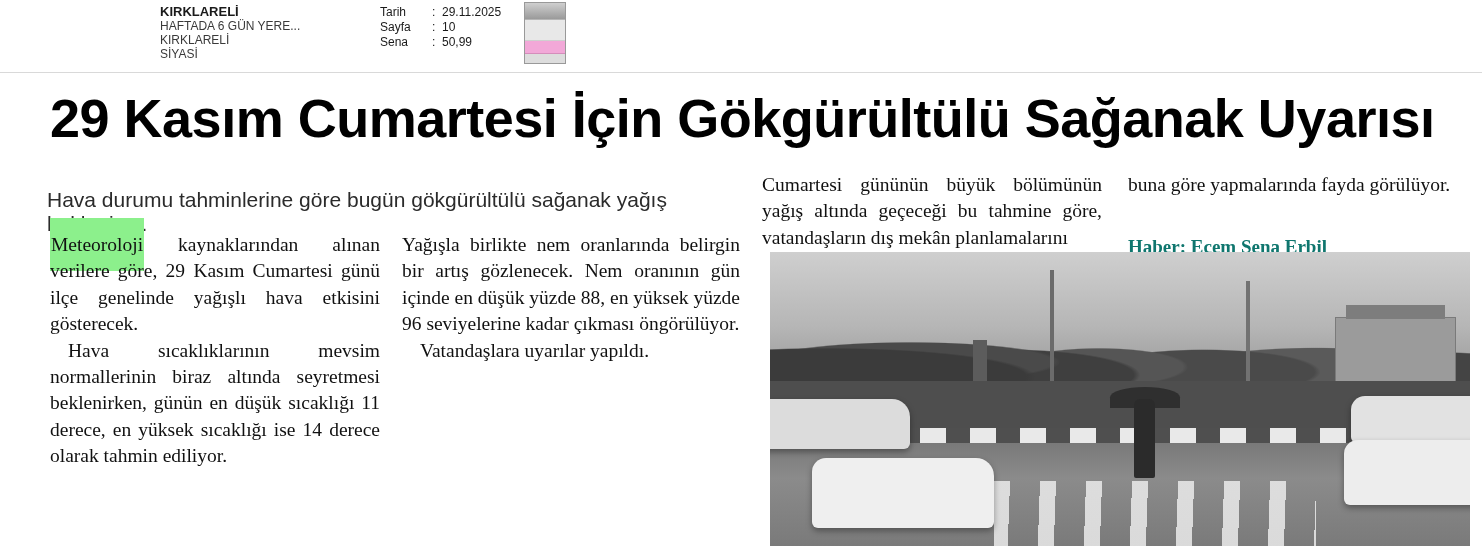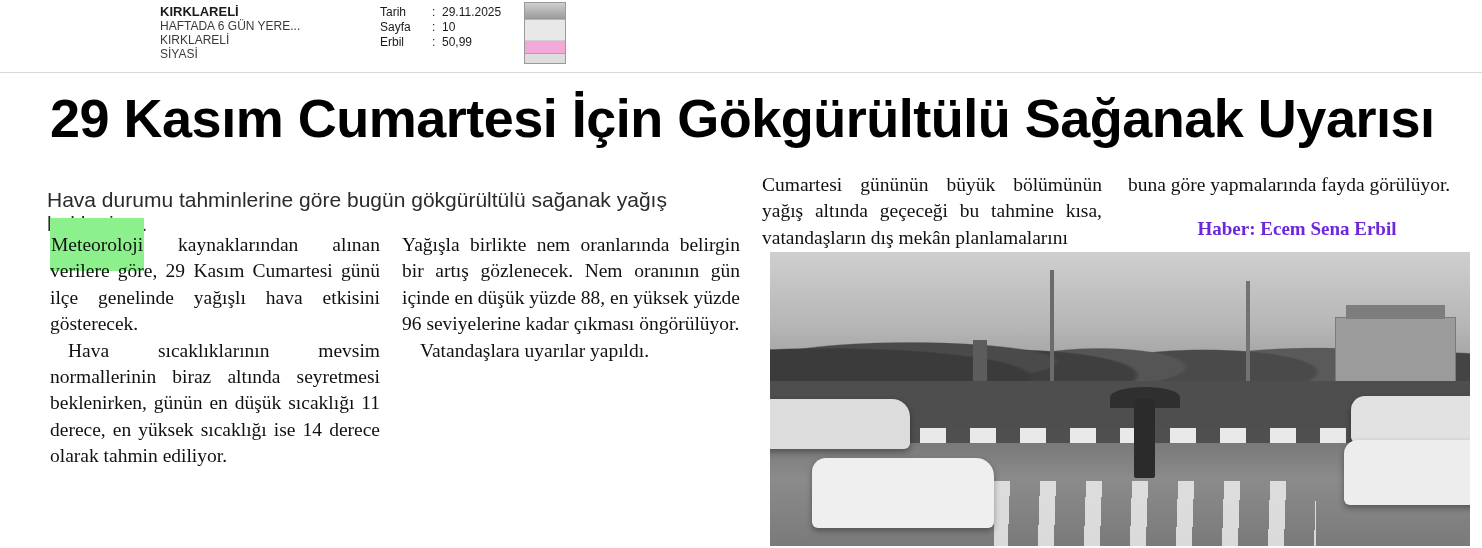--- a/index.html
+++ b/index.html
@@ -142,27 +142,27 @@
   #col3 { left: 762px; top: 172px; width: 340px; }
   #col4 { left: 1128px; top: 172px; width: 338px; }
 
   .highlight {
     background: #8cf08c;
     padding: 16px 1px;
   }
 
   .byline {
     position: absolute;
-    left: 1128px; top: 218px;
+    left: 1128px; top: 236px;
     width: 338px;
-    text-align: center;
+    text-align: left;
     font-family: "Liberation Serif", serif;
     font-weight: bold;
     font-size: 19px;
-    color: #6d28d9;
+    color: #0f766e;
   }
 
   
   .photo {
     position: absolute;
     left: 770px; top: 252px;
     width: 700px;
     height: 294px;
     overflow: hidden;
     background: #8a8a8a;
@@ -273,21 +273,21 @@
       <span class="meta-key">Tarih</span>
       <span class="meta-colon">:</span>
       <span class="meta-val">29.11.2025</span>
     </div>
     <div class="meta-row">
       <span class="meta-key">Sayfa</span>
       <span class="meta-colon">:</span>
       <span class="meta-val">10</span>
     </div>
     <div class="meta-row">
-      <span class="meta-key">Erbil</span>
+      <span class="meta-key">Sena</span>
       <span class="meta-colon">:</span>
       <span class="meta-val">50,99</span>
     </div>
   </div>
 
   <div class="thumb">
     <div class="t-top"></div>
     <div class="t-mid"></div>
     <div class="t-pink"></div>
     <div class="t-bot"></div>
@@ -304,21 +304,21 @@
   <p class="first"><span class="highlight">Meteoroloji</span><span> kaynaklarından alınan verilere göre, 29 Kasım Cumartesi günü ilçe genelinde yağışlı hava etkisini gösterecek.</span></p>
   <p>Hava sıcaklıklarının mevsim normallerinin biraz altında seyretmesi beklenirken, günün en düşük sıcaklığı 11 derece, en yüksek sıcaklığı ise 14 derece olarak tahmin ediliyor.</p>
 </div>
 
 <div class="col" id="col2">
   <p class="first">Yağışla birlikte nem oranlarında belirgin bir artış gözlenecek. Nem oranının gün içinde en düşük yüzde 88, en yüksek yüzde 96 seviyelerine kadar çıkması öngörülüyor.</p>
   <p>Vatandaşlara uyarılar yapıldı.</p>
 </div>
 
 <div class="col" id="col3">
-  <p class="first">Cumartesi gününün büyük bölümünün yağış altında geçeceği bu tahmine kısa, vatandaşların dış mekân planlamalarını</p>
+  <p class="first">Cumartesi gününün büyük bölümünün yağış altında geçeceği bu tahmine göre, vatandaşların dış mekân planlamalarını</p>
 </div>
 
 <div class="col" id="col4">
   <p class="first">buna göre yapmalarında fayda görülüyor.</p>
 </div>
 
 <div class="byline">Haber: Ecem Sena Erbil</div>
 
 <div class="photo">
   <div class="ph-sky"></div>

